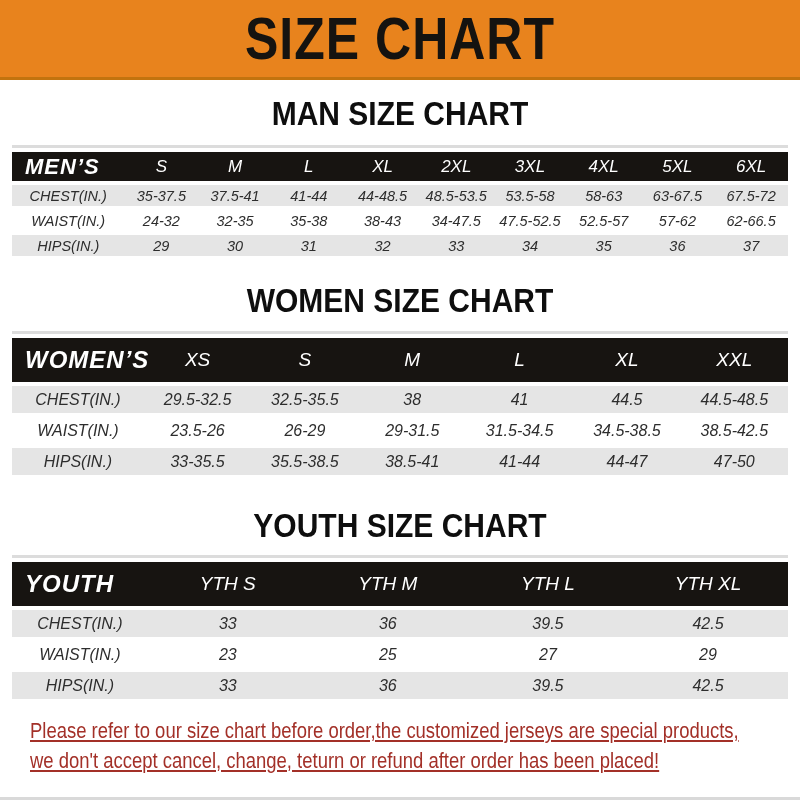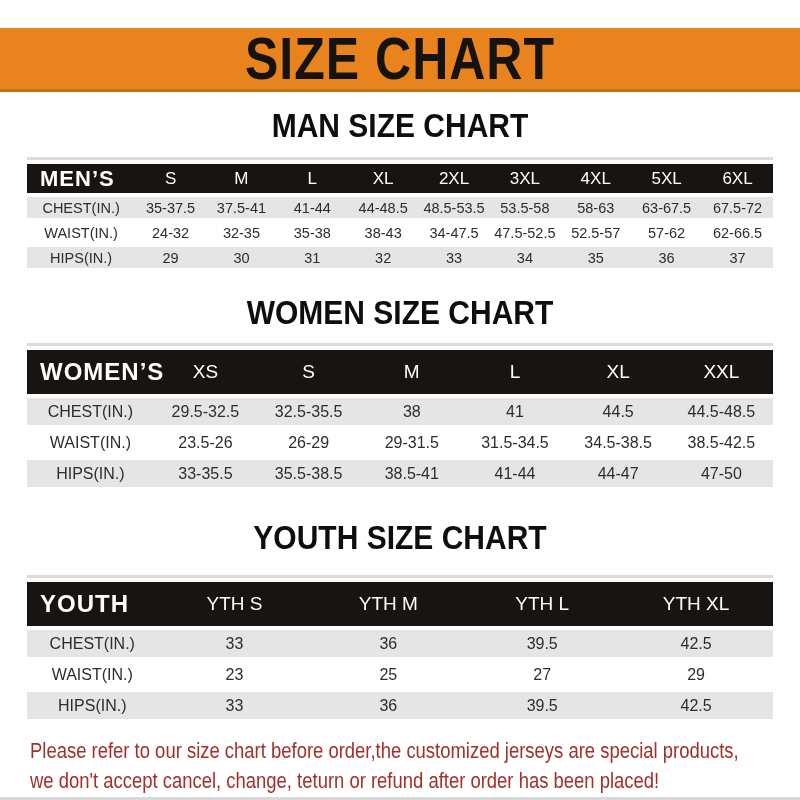--- a/index.html
+++ b/index.html
@@ -11,38 +11,38 @@
     --rule-gray:#DCDCDC;
   }
   *{box-sizing:border-box;}
   html,body{margin:0;padding:0;}
   body{
     width:800px;height:800px;overflow:hidden;background:#fff;
     font-family:"Liberation Sans", sans-serif;color:#222;position:relative;
   }
   
   .banner{
-    height:64px;background:var(--banner-bg);
+    height:80px;background:var(--banner-bg);
     border-bottom:3px solid var(--banner-edge);
-    display:flex;align-items:center;justify-content:center;margin-top:28px;
+    display:flex;align-items:center;justify-content:center;
   }
   .banner-text{
     display:inline-block;font-size:50px;font-weight:bold;color:#151310;
     transform:scaleY(1.18);letter-spacing:1px;
   }
   
   .section-heading{
     margin:0;text-align:center;font-weight:bold;color:#0e0e0e;
   }
   .section-heading span{display:inline-block;font-size:30px;transform:scaleY(1.12);letter-spacing:0px;}
   .hd-man{padding:17px 0 14px;}
   .hd-women{padding:24px 0 13px;}
-  .hd-youth{padding:30px 0 20px;}
-  
-  .tbl-wrap{padding:0 27px;}
+  .hd-youth{padding:30px 0 12px;}
+  
+  .tbl-wrap{padding:0 12px;font-style:italic;}
   table.size-table{
     width:100%;border-collapse:separate;border-spacing:0 4px;
     border-top:3px solid var(--rule-gray);
     table-layout:fixed;
   }
   table.size-table thead tr{background:var(--header-row-bg);}
   table.size-table th{
     color:#fff;font-weight:normal;text-align:center;padding:0;
   }
   table.size-table th.tname{
@@ -59,21 +59,21 @@
   .men td{height:21px;font-size:14.5px;}
   .men th:first-child,.men td:first-child{width:14.5%;}
   
   .women th,.youth th{height:44px;font-size:19px;}
   .women th.tname,.youth th.tname{font-size:24px;margin-left:8px;}
   .women td,.youth td{height:27px;font-size:16px;}
   .women th:first-child,.women td:first-child{width:17%;}
   .youth th:first-child,.youth td:first-child{width:17.5%;}
   
   .note{
-    margin-top:13px;padding-left:30px;color:var(--note-color);
+    margin-top:13px;padding-left:30px;color:var(--note-color);text-decoration:underline;
   }
   .note .note-line{
     font-size:22.5px;line-height:30px;white-space:nowrap;
     transform:scaleX(0.82);transform-origin:0 50%;
   }
   .bottom-strip{
     position:absolute;left:0;bottom:0;width:100%;height:3px;background:#D9D9D9;
   }
 </style>
 </head>

